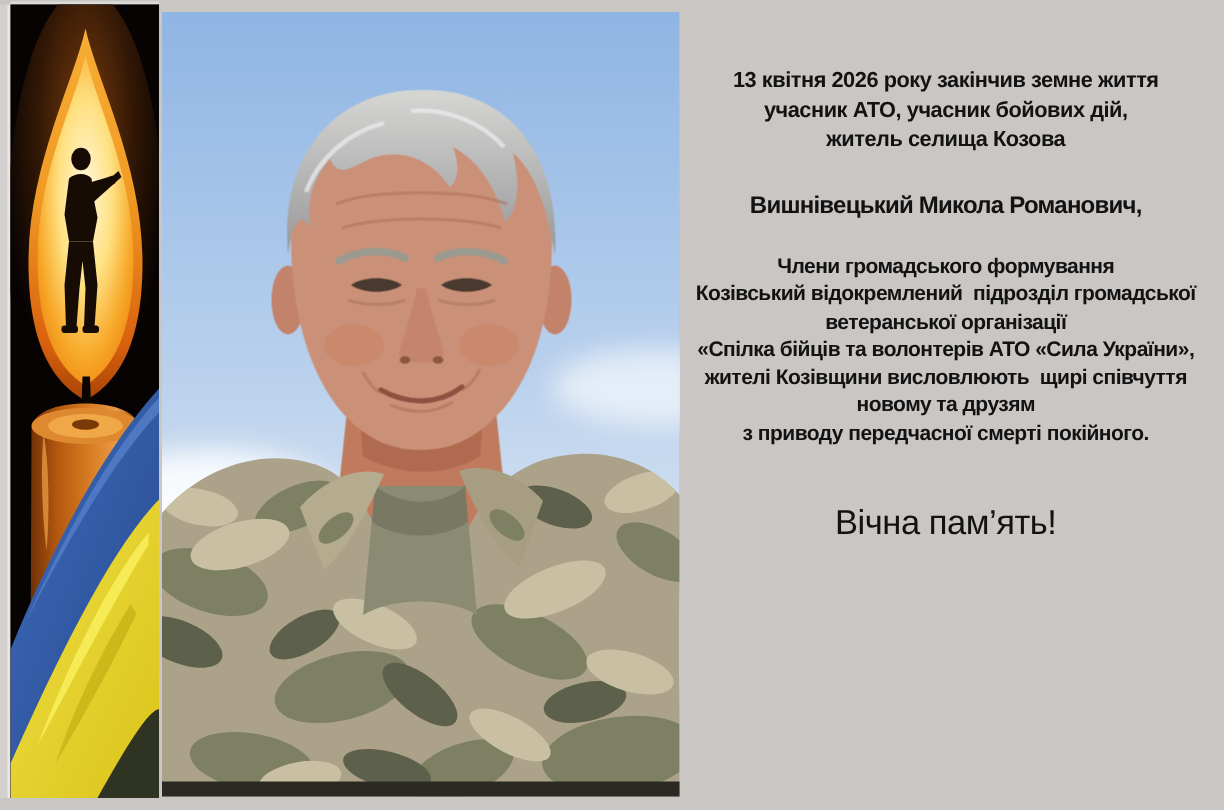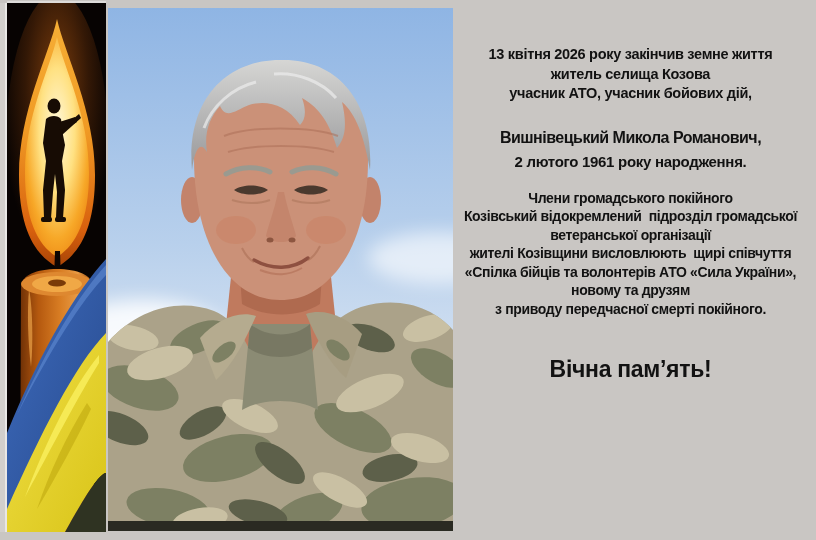--- a/index.html
+++ b/index.html
@@ -34,21 +34,21 @@
   }
   .line { white-space: pre; }
 
   .announce { font-size: 14.5px; line-height: 19.5px; font-weight: bold; letter-spacing: -0.3px; }
   .name {
     margin-top: 21px; font-size: 16px; line-height: 26px; font-weight: bold; letter-spacing: -0.5px;
   }
   .birth { font-size: 15px; line-height: 21px; font-weight: bold; letter-spacing: -0.3px; }
   .condolence { margin-top: 17px; font-size: 14px; line-height: 18.5px; font-weight: bold; letter-spacing: -0.35px; }
   .burial { margin-top: 15px; font-size: 14.5px; line-height: 18.5px; font-weight: bold; letter-spacing: -0.35px; }
-  .closing { margin-top: 36px; font-size: 23px; line-height: 30px; font-weight: bold; letter-spacing: -0.3px; }
+  .closing { margin-top: 36px; font-size: 23px; line-height: 30px; font-weight: normal; letter-spacing: -0.3px; }
 </style>
 </head>
 <body>
 
 <div class="canvas">
 
   <div class="candle-strip">
     <svg viewBox="0 0 99 529" preserveAspectRatio="none">
       <defs>
         <radialGradient id="halo" cx="0.5" cy="0.28" r="0.55">
@@ -231,33 +231,32 @@
         <ellipse cx="230" cy="342" rx="14" ry="7" transform="rotate(40 230 342)" fill="#7d8063"></ellipse>
       </g>
 
       <rect x="0" y="513" width="345" height="10" fill="#2a2a22"></rect>
     </svg>
   </div>
 
   <div class="textcol">
     <div class="announce">
       <div class="line">13 квітня 2026 року закінчив земне життя</div>
+      <div class="line">учасник АТО, учасник бойових дій,</div>
       <div class="line">житель селища Козова</div>
-      <div class="line">учасник АТО, учасник бойових дій,</div>
     </div>
 
     <div class="name line">Вишнівецький Микола Романович,</div>
-    <div class="birth line">2 лютого 1961 року народження.</div>
 
     <div class="condolence">
-      <div class="line">Члени громадського покійного</div>
+      <div class="line">Члени громадського формування</div>
       <div class="line">Козівський відокремлений  підрозділ громадської</div>
       <div class="line">ветеранської організації</div>
+      <div class="line">«Спілка бійців та волонтерів АТО «Сила України»,</div>
       <div class="line">жителі Козівщини висловлюють  щирі співчуття</div>
-      <div class="line">«Спілка бійців та волонтерів АТО «Сила України»,</div>
       <div class="line">новому та друзям</div>
       <div class="line">з приводу передчасної смерті покійного.</div>
     </div>
 
     <div class="burial">
     </div>
 
     <div class="closing line">Вічна пам’ять!</div>
   </div>
 </div>

